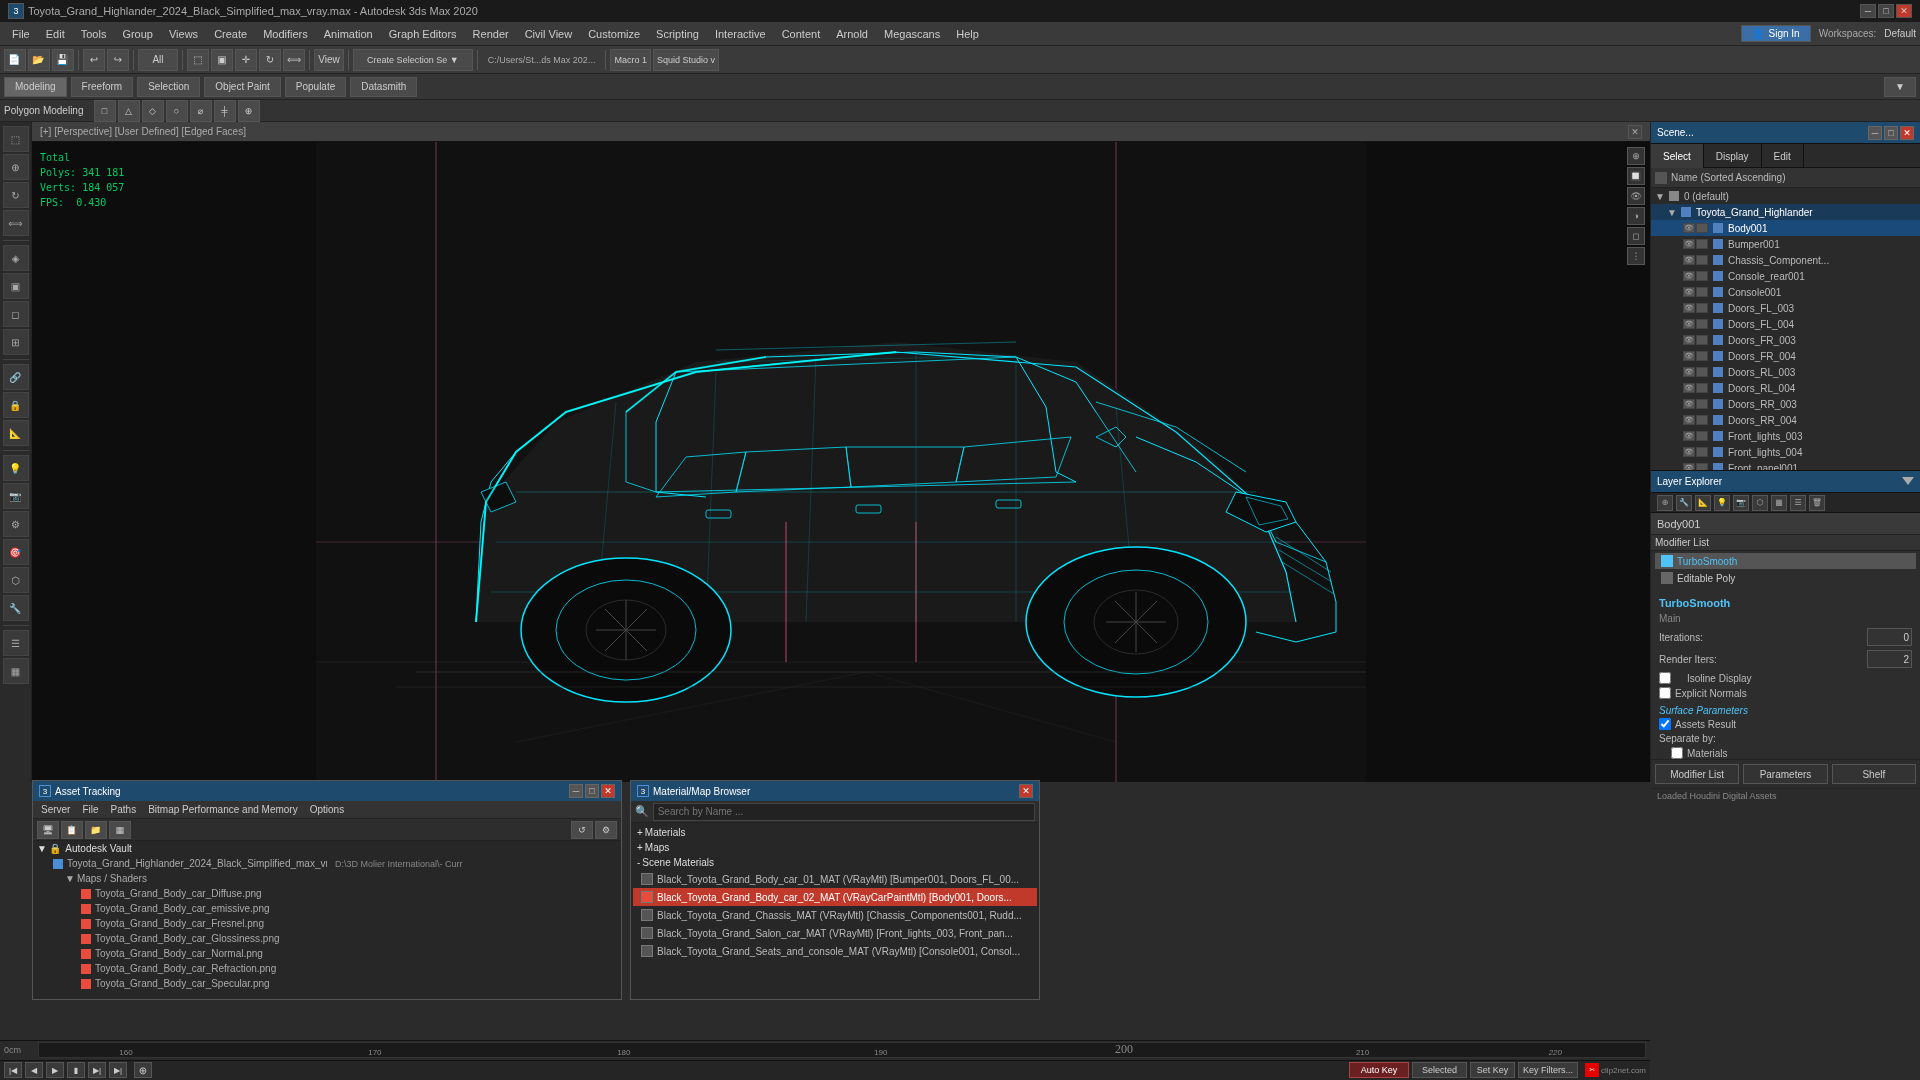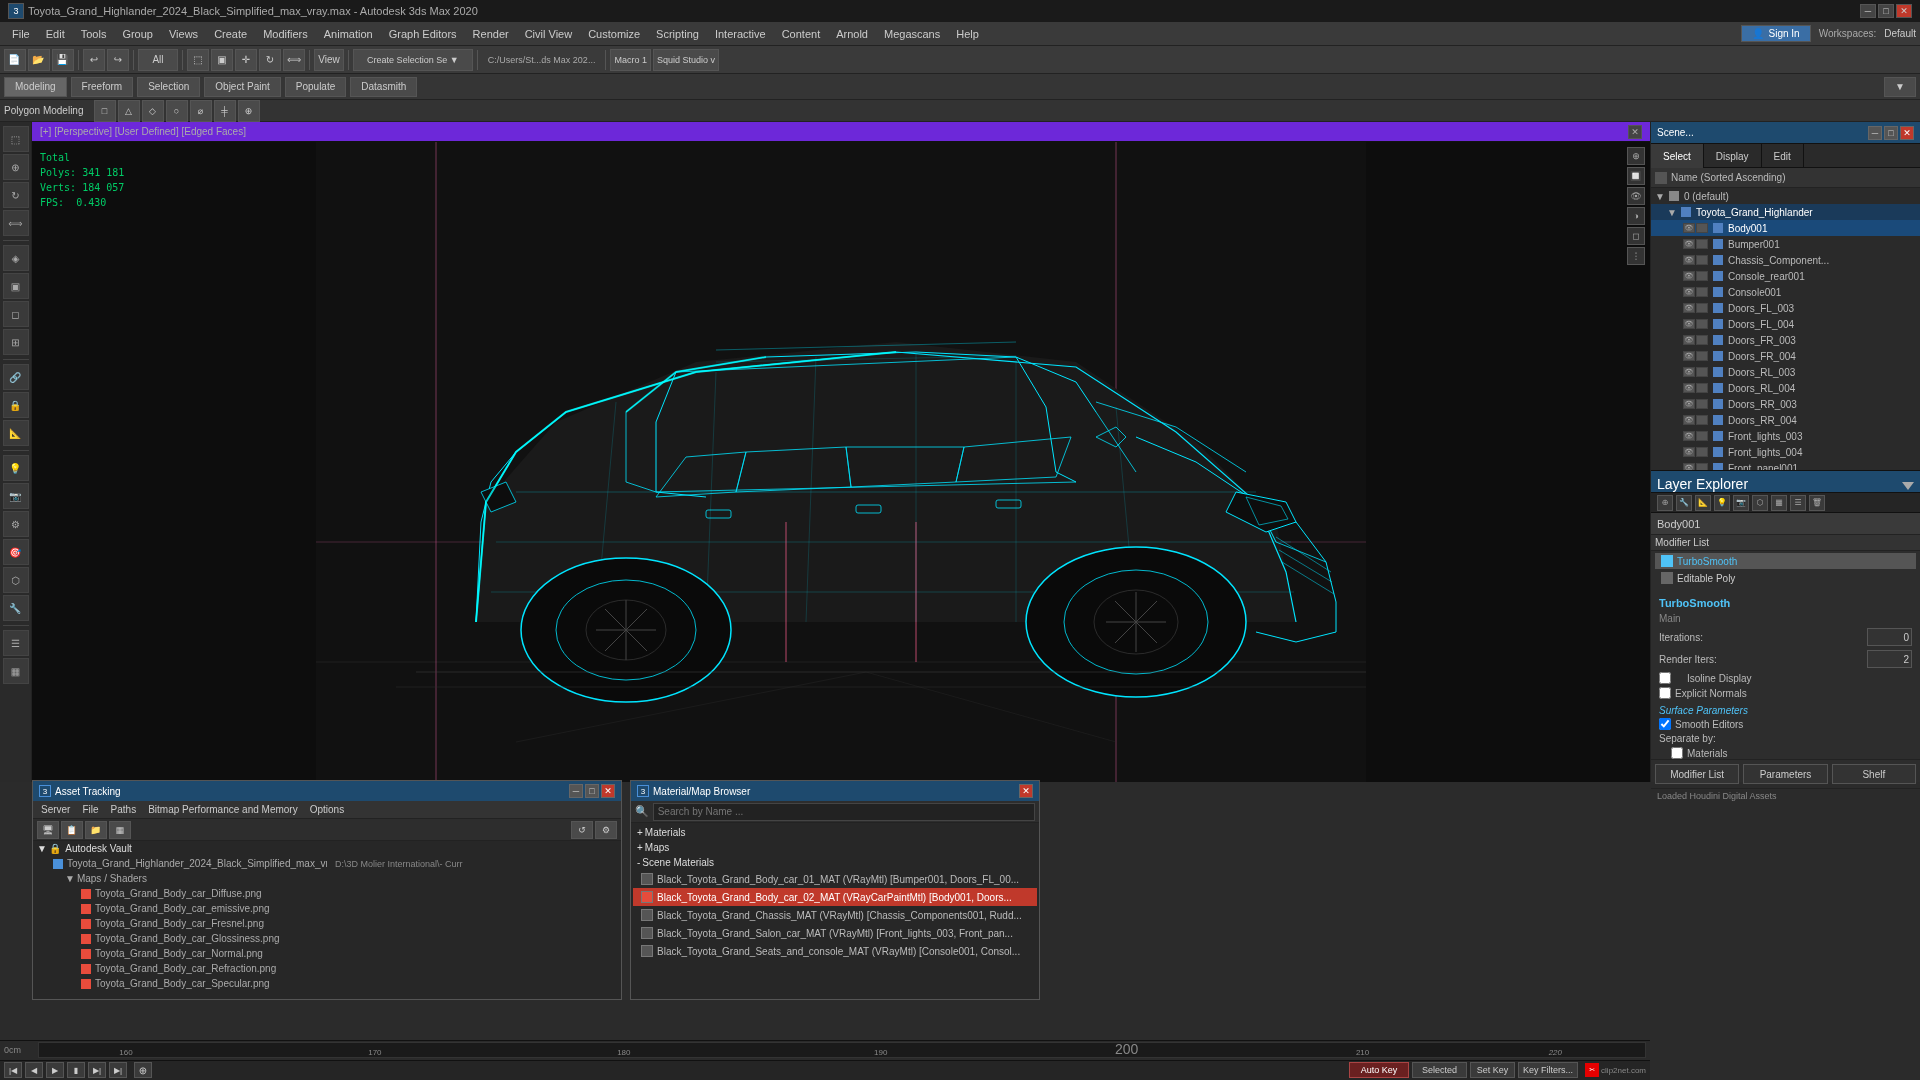--- a/index.html
+++ b/index.html
@@ -201,21 +201,21 @@
     <div class="left-btn">⚙</div>
     <div class="left-btn">🎯</div>
     <div class="left-btn">⬡</div>
     <div class="left-btn">🔧</div>
     <div style="width:26px;height:1px;background:#444;margin:2px 0;"></div>
     <div class="left-btn">☰</div>
     <div class="left-btn">▦</div>
   </div>
 
   <div id="viewport" style="flex:1;background:#111;position:relative;overflow:hidden;">
-    <div id="viewport-header" style="height:20px;background:#6d28d9;display:flex;align-items:center;padding:0 8px;font-size:10px;color:#aaa;border-bottom:1px solid #111;gap:20px;">
+    <div id="viewport-header" style="height:20px;background:#404040;display:flex;align-items:center;padding:0 8px;font-size:10px;color:#aaa;border-bottom:1px solid #111;gap:20px;">
       <span>[+] [Perspective] [User Defined] [Edged Faces]</span>
       <div style="margin-left:auto;width:14px;height:14px;background:#444;border:1px solid #555;display:flex;align-items:center;justify-content:center;cursor:pointer;font-size:9px;">✕</div>
     </div>
 
     <div id="viewport-canvas" style="width:100%;height:calc(100% - 20px);position:relative;background:#0d0d0d;">
       <svg id="car-svg" viewBox="0 0 1050 640" xmlns="http://www.w3.org/2000/svg" style="width:100%;height:100%;">
 
         <rect width="1050" height="640" fill="#111111"></rect>
 
         <line x1="0" y1="520" x2="1050" y2="520" stroke="#333" stroke-width="0.5"></line>
@@ -490,21 +490,21 @@
               <div style="display: flex; align-items: center; gap: 1px; margin-right: 3px;">
                 <div style="width: 12px; height: 10px; background: rgb(85, 85, 85); border: 1px solid rgb(68, 68, 68); font-size: 7px; display: flex; align-items: center; justify-content: center; color: rgb(170, 170, 170);">👁</div>
                 <div style="width: 12px; height: 10px; background: rgb(85, 85, 85); border: 1px solid rgb(68, 68, 68);"></div>
               </div>
               <div style="width: 10px; height: 10px; background: rgb(80, 128, 192); margin-right: 3px; display: inline-block;"></div>
               <span style="font-size: 10px; color: rgb(187, 187, 187);">Front_panel001</span>
             </div>
           </div>
       </div>
 
-      <div id="layer-explorer" style="height:22px;background:#1e4a6e;display:flex;align-items:flex-end;padding:0 6px;font-size:14px;color:#fff;border-top:1px solid #111;">
+      <div id="layer-explorer" style="height:22px;background:#1e4a6e;display:flex;align-items:center;padding:0 6px;font-size:10px;color:#fff;border-top:1px solid #111;">
         <span>Layer Explorer</span>
         <div style="margin-left:auto;width:10px;height:10px;border-left:6px solid transparent;border-right:6px solid transparent;border-top:8px solid #aaa;"></div>
       </div>
     </div>
 
     <div id="modifier-panel" style="height:290px;background:#2d2d2d;border-top:1px solid #111;flex-shrink:0;">
       <div id="modifier-header" style="height:20px;background:#252525;display:flex;align-items:center;padding:0 6px;font-size:10px;color:#ccc;border-bottom:1px solid #111;">
 
         <div style="display:flex;gap:3px;">
           <div style="width:16px;height:16px;background:#3a3a3a;border:1px solid #555;color:#aaa;font-size:8px;display:flex;align-items:center;justify-content:center;cursor:pointer;">⊕</div>
@@ -565,21 +565,21 @@
           <input type="checkbox" style="width: 12px; height: 12px;">
           <span style="font-size:10px;color:#bbb;">Explicit Normals</span>
         </div>
 
         <div style="color:#4fc3f7;font-size:10px;margin-bottom:2px;font-style:italic;">
           <span>Surface Parameters</span>
         </div>
 
         <div class="checkbox-row" style="display:flex;align-items:center;gap:4px;margin-bottom:3px;">
           <input type="checkbox" checked="" style="width: 12px; height: 12px;">
-          <span style="font-size:10px;color:#bbb;">Smooth Editors</span>
+          <span style="font-size:10px;color:#bbb;">Assets Result</span>
         </div>
 
         <div style="display:flex;align-items:center;gap:4px;margin-bottom:3px;">
           <span style="font-size:10px;color:#bbb;">Separate by:</span>
         </div>
 
         <div style="padding-left:12px;">
           <div class="checkbox-row" style="display:flex;align-items:center;gap:4px;margin-bottom:2px;">
             <input type="checkbox" style="width: 12px; height: 12px;">
             <span style="font-size:10px;color:#bbb;">Materials</span>
@@ -748,21 +748,21 @@
 <div id="timeline" style="height:40px;background:#252525;position:absolute;bottom:0;left:0;right:270px;display:flex;flex-direction:column;border-top:1px solid #111;">
   <div style="height:20px;background:#2a2a2a;display:flex;align-items:center;padding:0 4px;gap:4px;border-bottom:1px solid #111;">
     <span style="font-size:9px;color:#888;min-width:30px;">0cm</span>
 
     <div style="flex:1;position:relative;height:16px;background:#1a1a1a;border:1px solid #333;overflow:hidden;">
       <div style="display:flex;width:100%;height:100%;align-items:flex-end;">
         <span style="position:absolute;left:5%;font-size:8px;color:#888;">160</span>
         <span style="position:absolute;left:20%;font-size:8px;color:#888;margin-left:8px;">170</span>
         <span style="position:absolute;left:36%;font-size:8px;color:#888;">180</span>
         <span style="position:absolute;left:52%;font-size:8px;color:#888;">190</span>
-        <span style="position:absolute;left:67%;font-size:14px;color:#888;">200</span>
+        <span style="position:absolute;left:67%;font-size:12px;color:#888;font-family:Liberation Serif, serif;">200</span>
         <span style="position:absolute;left:82%;font-size:8px;color:#888;">210</span>
         <span style="position:absolute;left:94%;font-size:8px;color:#888;font-style:italic;">220</span>
       </div>
     </div>
   </div>
   <div style="height:20px;display:flex;align-items:center;padding:0 4px;gap:3px;">
 
     <div class="tl-btn" style="width:18px;height:16px;background:#3a3a3a;border:1px solid #555;color:#ccc;font-size:8px;display:flex;align-items:center;justify-content:center;cursor:pointer;">|◀</div>
     <div class="tl-btn" style="width:18px;height:16px;background:#3a3a3a;border:1px solid #555;color:#ccc;font-size:8px;display:flex;align-items:center;justify-content:center;cursor:pointer;">◀</div>
     <div class="tl-btn" style="width:18px;height:16px;background:#3a3a3a;border:1px solid #555;color:#ccc;font-size:8px;display:flex;align-items:center;justify-content:center;cursor:pointer;">▶</div>

